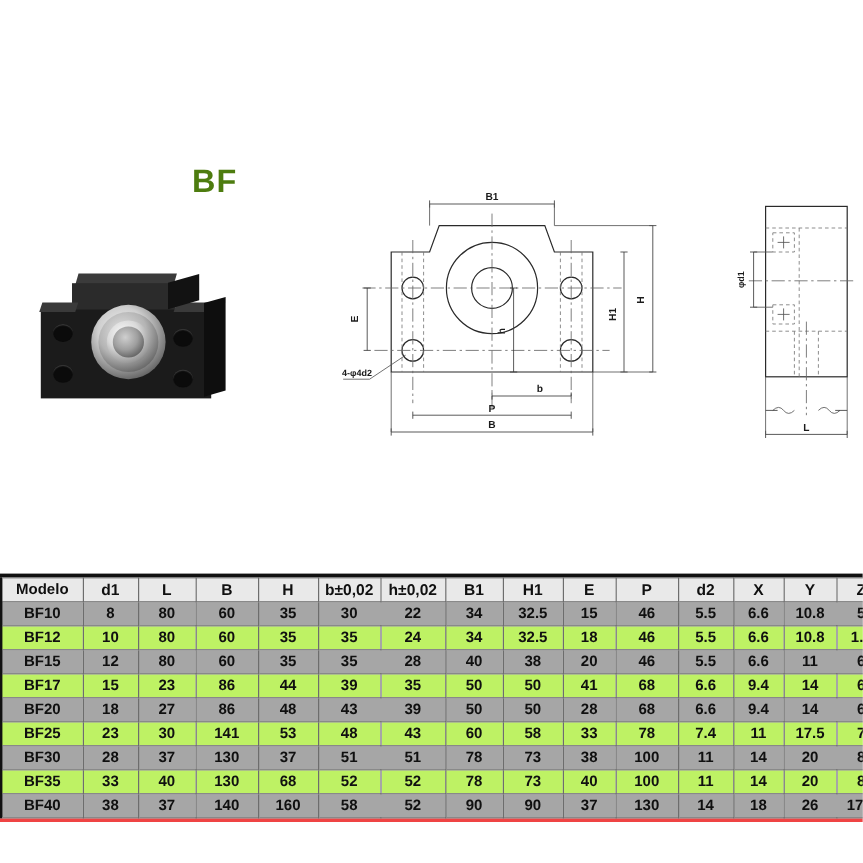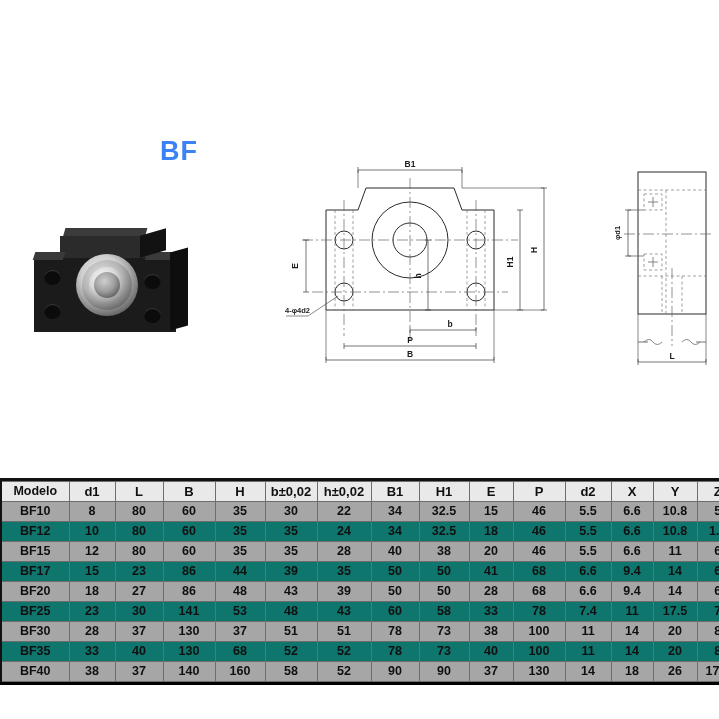--- a/index.html
+++ b/index.html
@@ -1,21 +1,21 @@
 <!DOCTYPE html>
 <html><head>
 <meta charset="utf-8">
 <style>
   html,body{margin:0;padding:0;background:#ffffff;}
   body{width:719px;height:719px;position:relative;overflow:hidden;
        font-family:"Liberation Sans",sans-serif;color:#111;}
 
   
   #bf-title{position:absolute;left:160px;top:136px;font-size:27px;font-weight:bold;
-            letter-spacing:1px;color:#3b82f6;}
+            letter-spacing:1px;color:#4d7c0f;}
 
   
   #photo{position:absolute;left:30px;top:228px;width:168px;height:122px;}
   .blk{position:absolute;background:#171717;}
   .blk2{position:absolute;background:#262626;}
   .blk3{position:absolute;background:#333;}
   .hole{position:absolute;border-radius:50%;background:#0b0b0b;box-shadow:inset 0 1px 1px #3a3a3a;}
 
   
   svg.dwg{position:absolute;}
@@ -29,23 +29,23 @@
 
   
   #tbl-wrap{position:absolute;left:0;top:478px;width:719px;}
   table{border-collapse:collapse;width:719px;table-layout:fixed;
         font-size:12.5px;font-weight:bold;}
   table td,table th{border:1px solid #6d6d6d;text-align:center;
         padding:0;height:19px;line-height:19px;color:#101010;
         overflow:hidden;white-space:nowrap;}
   thead th{background:#e9e9e9;font-size:13px;}
   tbody tr.odd td{background:#a6a6a6;}
-  tbody tr.even td{background:#0f766e;}
+  tbody tr.even td{background:#bef264;}
   td.model,th.model{font-size:12.5px;}
-  #tbl-wrap{border-top:3px solid #111;border-bottom:3px solid #000000;}
+  #tbl-wrap{border-top:3px solid #111;border-bottom:3px solid #ef4444;}
   table{border-left:2px solid #111;border-right:2px solid #111;}
 </style>
 </head>
 <body>
 
 <div id="bf-title">BF</div>
 
 <div id="photo">
 
   <div class="blk3" style="left:34px;top:0px;width:82px;height:10px;

